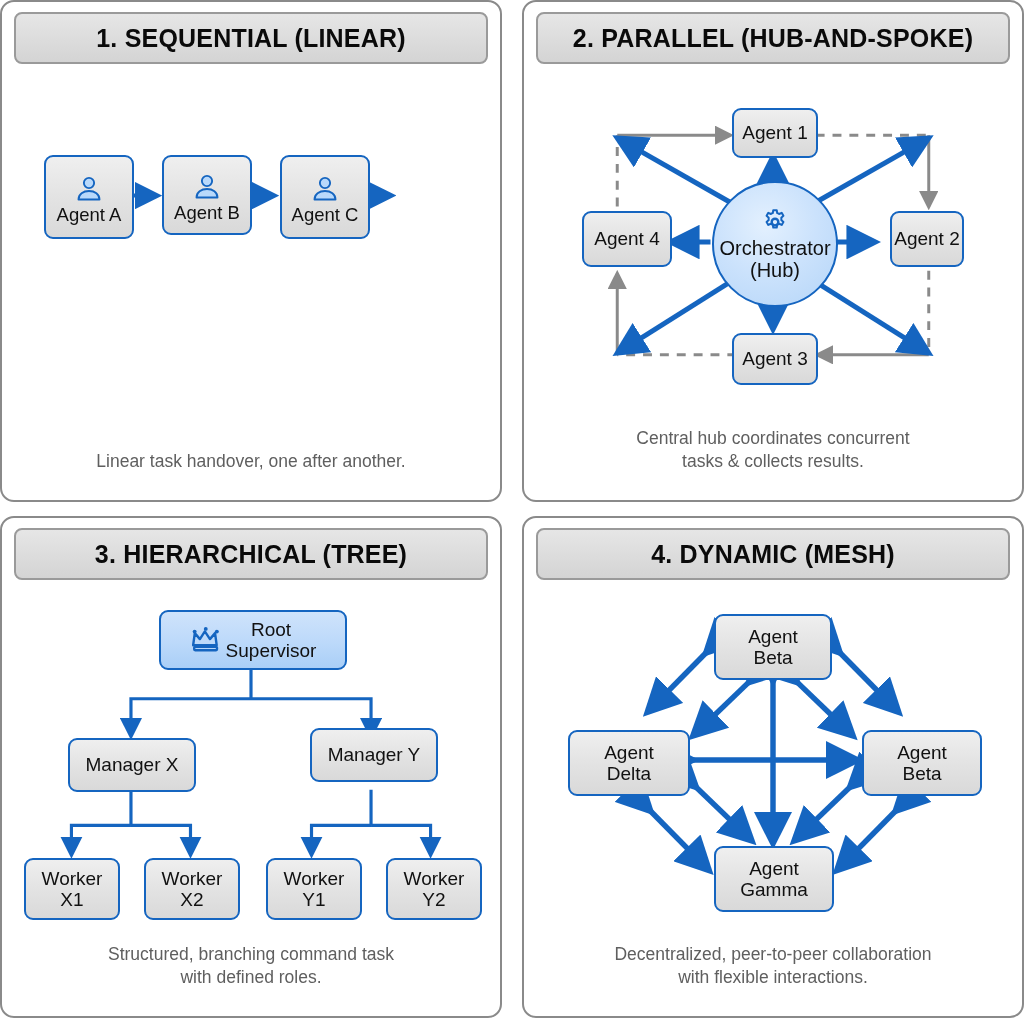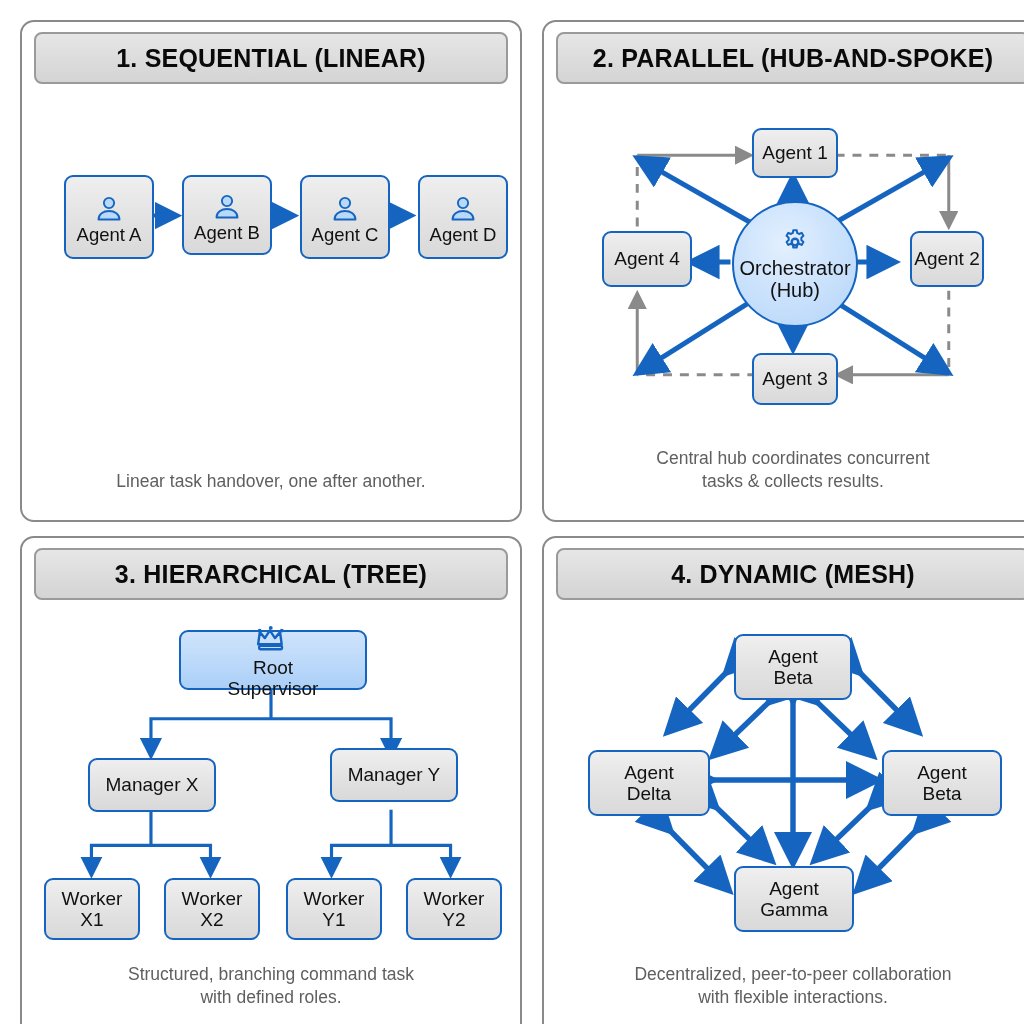--- a/index.html
+++ b/index.html
@@ -17,21 +17,20 @@
 
   #board {
     position: relative;
     width: 1024px;
     height: 1024px;
     display: grid;
     grid-template-columns: 502px 502px;
     grid-template-rows: 502px 502px;
     column-gap: 20px;
     row-gap: 14px;
-    padding: 20px;
     box-sizing: border-box;
   }
 
   .panel {
     position: relative;
     box-sizing: border-box;
     border: 2px solid #8a8a8a;
     border-radius: 14px;
     background: #ffffff;
     overflow: hidden;
@@ -94,21 +93,20 @@
     text-align: center;
     z-index: 5;
   }
   .node .ln { display: block; }
 
   .node.accent {
     background: linear-gradient(180deg, #cfe3fb 0%, #bcd9fa 55%, #aacff7 100%);
   }
 
   .node-with-icon {
-    flex-direction: column;
   }
 
   
   .node.person-node {
     flex-direction: column;
     gap: 1px;
     padding-top: 6px;
   }
   .node.person-node .label { font-size: 18.5px; }
 
@@ -190,29 +188,20 @@
       <div class="node person-node" style="left:278px;top:87px;width:90px;height:84px;">
         <span class="icon-wrap">
           <svg class="icon-svg" width="30" height="30" viewBox="0 0 24 24">
             <circle cx="12" cy="7.2" r="4.1" fill="#b9d9fb" stroke="#1565c0" stroke-width="1.5"></circle>
             <path d="M3.6 20.4c0-4.3 3.8-6.8 8.4-6.8s8.4 2.5 8.4 6.8z" fill="#b9d9fb" stroke="#1565c0" stroke-width="1.5" stroke-linejoin="round"></path>
           </svg>
         </span>
         <span class="label">Agent C</span>
       </div>
 
-      <div class="node person-node" style="left:396px;top:87px;width:90px;height:84px;">
-        <span class="icon-wrap">
-          <svg class="icon-svg" width="30" height="30" viewBox="0 0 24 24">
-            <circle cx="12" cy="7.2" r="4.1" fill="#b9d9fb" stroke="#1565c0" stroke-width="1.5"></circle>
-            <path d="M3.6 20.4c0-4.3 3.8-6.8 8.4-6.8s8.4 2.5 8.4 6.8z" fill="#b9d9fb" stroke="#1565c0" stroke-width="1.5" stroke-linejoin="round"></path>
-          </svg>
-        </span>
-        <span class="label">Agent D</span>
-      </div>
     </div>
 
     <div class="panel-caption">
       <span class="cap-line">Linear task handover, one after another.</span>
     </div>
   </section>
 
   <section class="panel">
     <div class="panel-header">
       <span class="panel-header-text">2. PARALLEL (HUB-AND-SPOKE)</span>

